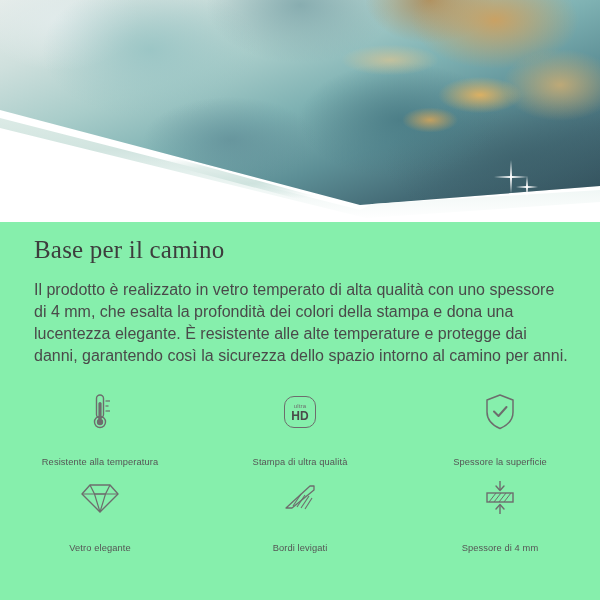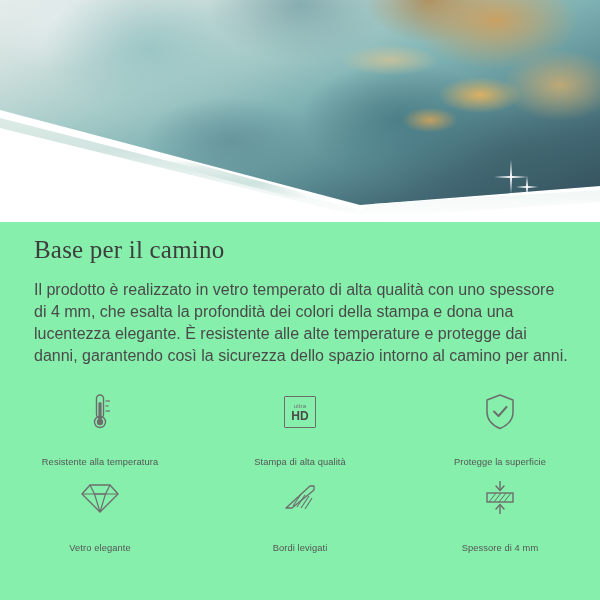--- a/index.html
+++ b/index.html
@@ -167,21 +167,21 @@
     font-size: 9.3px;
     color: #555555;
     text-align: center;
     letter-spacing: 0.1px;
   }
   svg { display: block; }
   .hd-box {
     width: 30px;
     height: 30px;
     border: 1.4px solid #6d6d6d;
-    border-radius: 1px;
+    border-radius: 10px;
     display: flex;
     flex-direction: column;
     align-items: center;
     justify-content: center;
     line-height: 1;
   }
   .hd-ultra {
     font-size: 6px;
     color: #6d6d6d;
     letter-spacing: 0.2px;
@@ -231,31 +231,31 @@
       <div class="feature-label">Resistente alla temperatura</div>
     </div>
 
     <div class="feature">
       <div class="feature-icon">
         <div class="hd-box">
           <span class="hd-ultra">ultra</span>
           <span class="hd-main">HD</span>
         </div>
       </div>
-      <div class="feature-label">Stampa di alta qualità</div>
+      <div class="feature-label">Stampa di ultra qualità</div>
     </div>
 
     <div class="feature">
       <div class="feature-icon">
         <svg width="34" height="40" viewBox="0 0 34 40">
           <path d="M17 3 L30 8 V20 C30 28 24 33.5 17 36.5 C10 33.5 4 28 4 20 V8 Z" fill="none" stroke="#6d6d6d" stroke-width="1.5" stroke-linejoin="round"></path>
           <path d="M11 19.5 L15.5 24 L23.5 15" fill="none" stroke="#6d6d6d" stroke-width="2" stroke-linecap="round" stroke-linejoin="round"></path>
         </svg>
       </div>
-      <div class="feature-label">Protegge la superficie</div>
+      <div class="feature-label">Spessore la superficie</div>
     </div>
 
     <div class="feature">
       <div class="feature-icon">
         <svg width="38" height="34" viewBox="0 0 38 34">
           <path d="M9 4 H29 L37 13 L19 31 L1 13 Z" fill="none" stroke="#6d6d6d" stroke-width="1.4" stroke-linejoin="round"></path>
           <path d="M1 13 H37" stroke="#6d6d6d" stroke-width="1.2"></path>
           <path d="M9 4 L13.5 13 L19 31" fill="none" stroke="#6d6d6d" stroke-width="1.2"></path>
           <path d="M29 4 L24.5 13 L19 31" fill="none" stroke="#6d6d6d" stroke-width="1.2"></path>
           <path d="M13.5 13 H24.5" stroke="#6d6d6d" stroke-width="1.2"></path>

